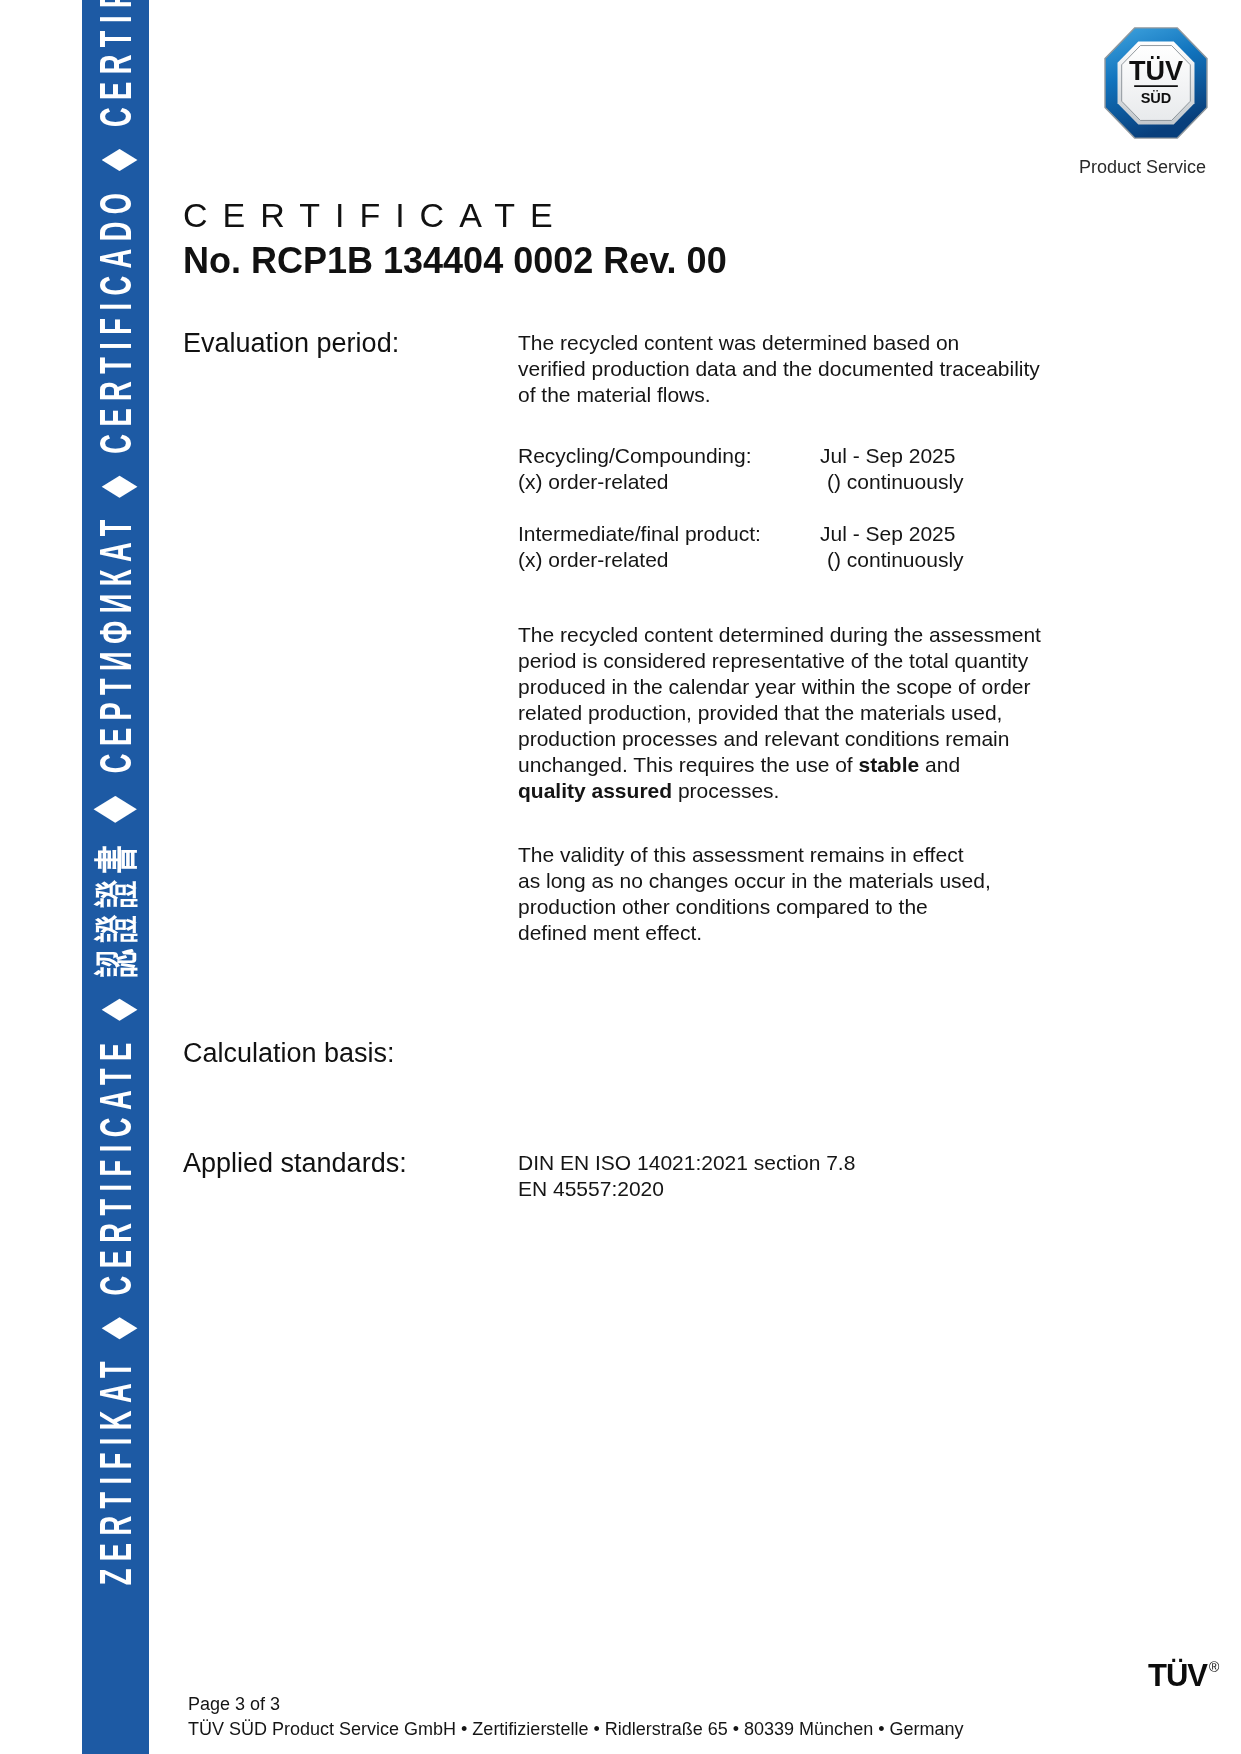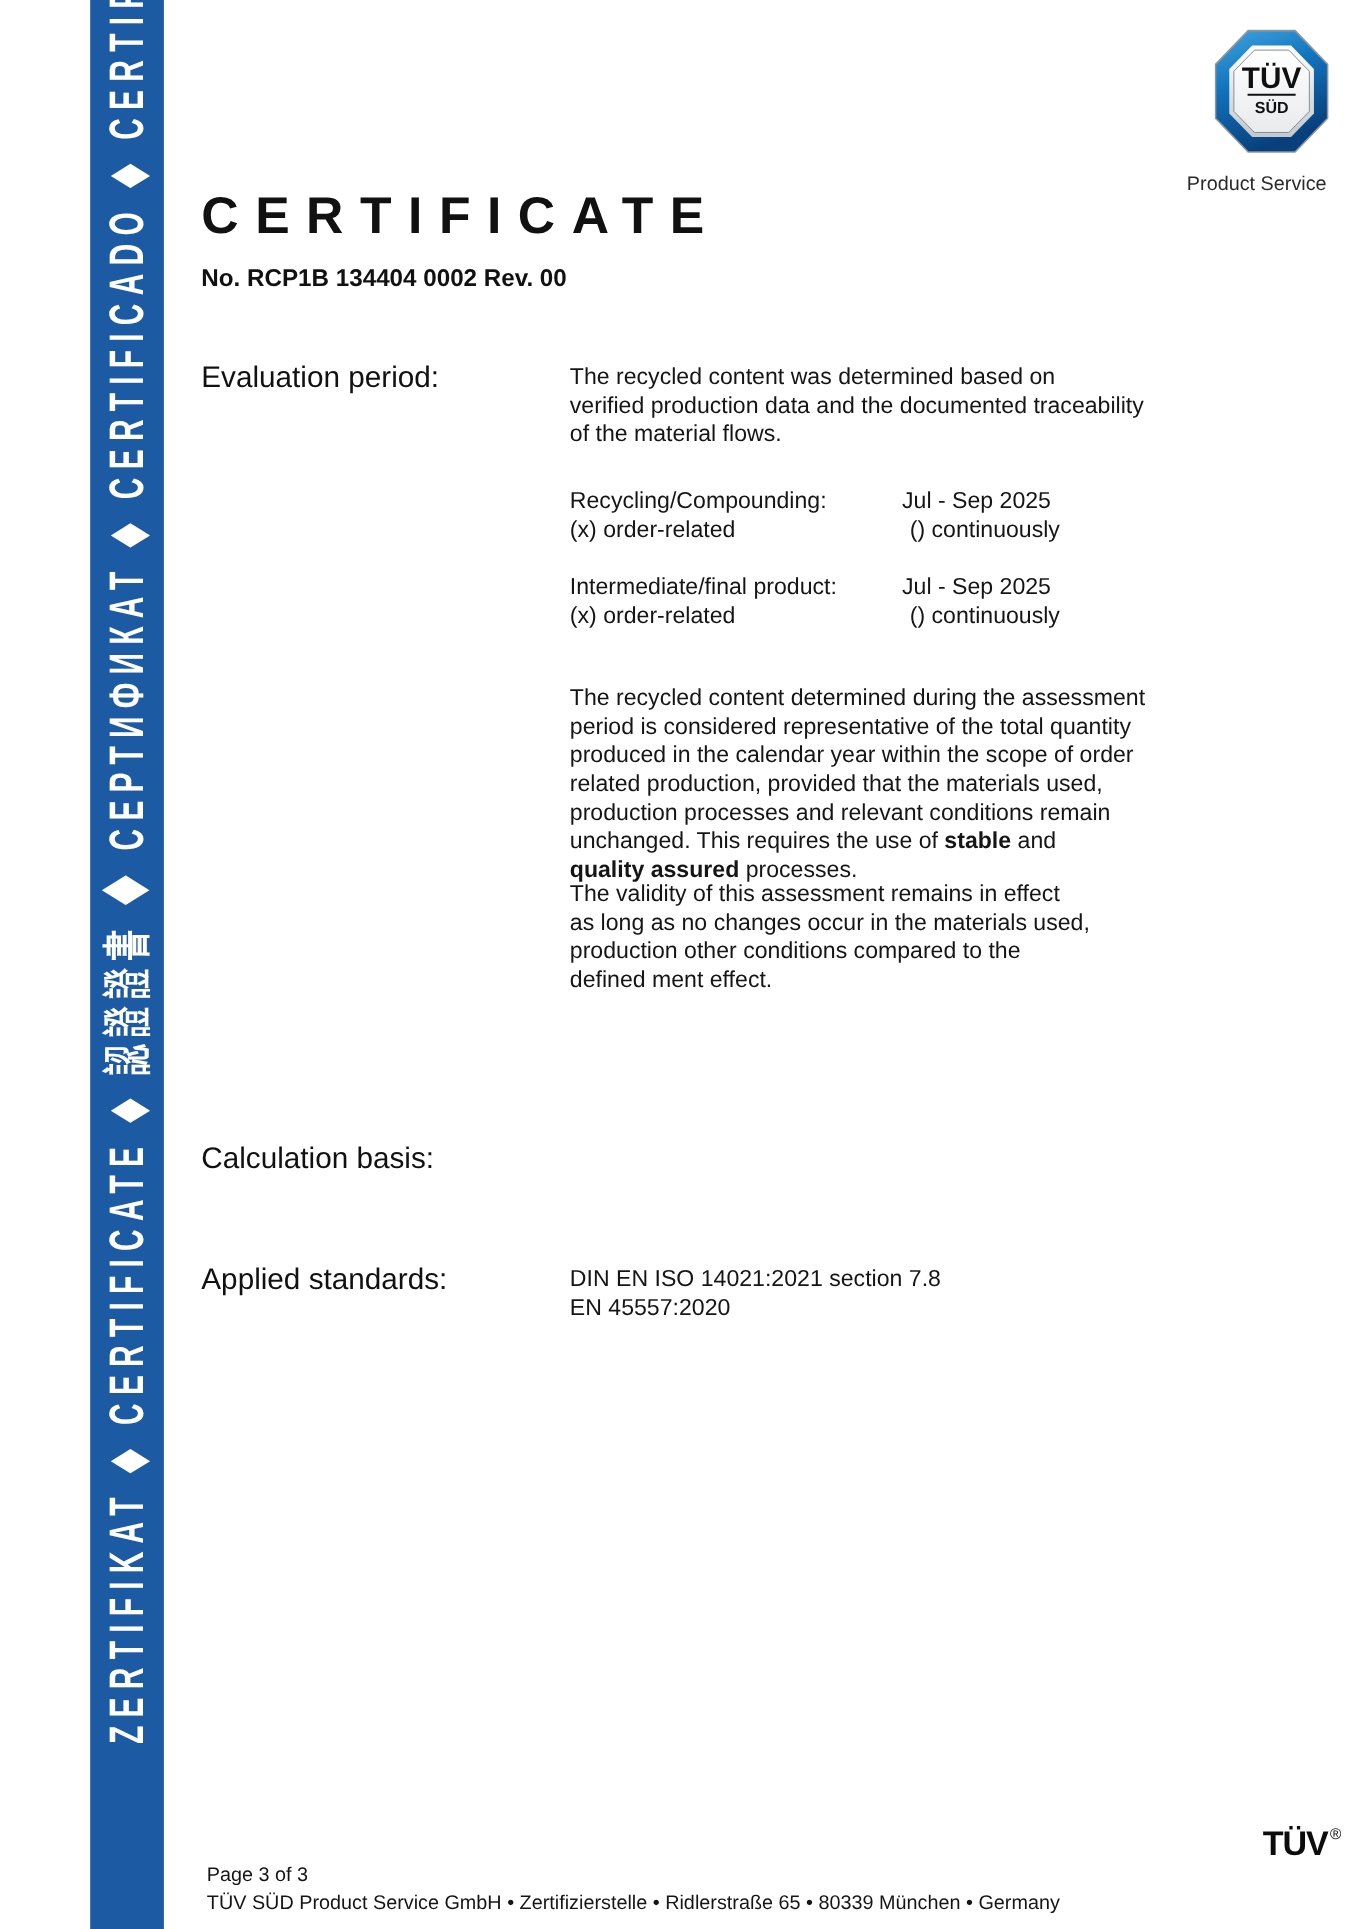--- a/index.html
+++ b/index.html
@@ -20,33 +20,33 @@
   }
 
   
   .logo { position:absolute; left:1104px; top:26px; width:104px; height:114px; }
   .logo svg { width:100%; height:100%; }
   .product-service {
     position:absolute; left:1004px; top:157px; width:202px;
     text-align:right; font-size:18px; color:#2a2a2a; letter-spacing:0px;
   }
 
-  .title { position:absolute; left:183px; top:168px; font-size:47px; font-weight:bold; letter-spacing:15px; white-space:nowrap; }
-  .cert-no { position:absolute; left:183px; top:240px; font-size:22px; font-weight:bold; white-space:nowrap; }
+  .title { position:absolute; left:183px; top:196px; font-size:34px; font-weight:normal; letter-spacing:15px; white-space:nowrap; }
+  .cert-no { position:absolute; left:183px; top:240px; font-size:36px; font-weight:bold; white-space:nowrap; }
 
   .sec-label { position:absolute; left:183px; font-size:27px; font-weight:normal; white-space:nowrap; }
   .lbl-eval { top:328px; }
   .lbl-calc { top:1038px; }
   .lbl-std  { top:1148px;text-align:center; }
 
   .body-col { position:absolute; left:518px; font-size:21px; line-height:26px; color:#151515; }
   .col-intro { top:330px; }
   .col-rows  { top:443px; width:500px; }
   .col-para2 { top:622px; }
-  .col-para3 { top:800px; }
+  .col-para3 { top:842px; }
   .col-calc  { top:1040px; }
   .col-std   { top:1150px; }
 
   .trow { display:flex; }
   .trow .lcol { width:302px; flex:0 0 302px; }
   .trow .rcol { white-space:nowrap; }
   .rcol.pad { padding-left:7px; }
   .row-gap { height:26px; }
 
   .b { font-weight:bold; }

